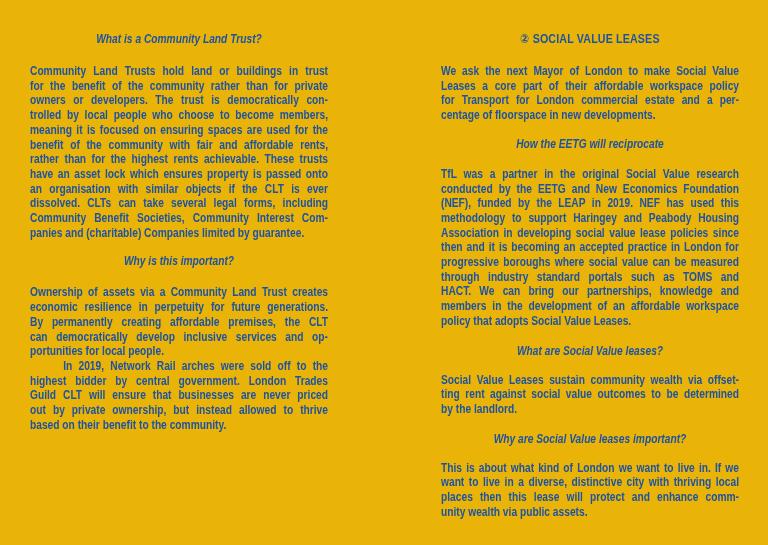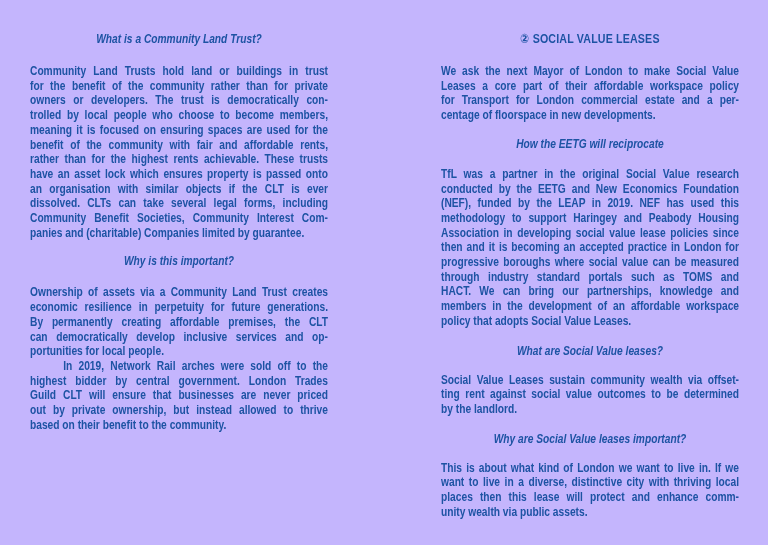--- a/index.html
+++ b/index.html
@@ -5,21 +5,21 @@
   html, body { margin: 0; padding: 0; }
   body {
     width: 768px; height: 545px;
     background: #f4f4f2;
     overflow: hidden;
     position: relative;
     font-family: "Liberation Sans", "DejaVu Sans", sans-serif;
   }
   .page-spread {
     position: absolute; inset: 0;
-    background: #c4b5fd;
+    background: #eab308;
   }
   .col { position: absolute; top: 0; }
   #left-col  { left: 30px; }
   #right-col { left: 441px; }
   .col-inner {
     width: 350px;
     transform: scaleX(0.8514);
     transform-origin: 0 0;
     font-weight: 700;
     font-size: 12px;

